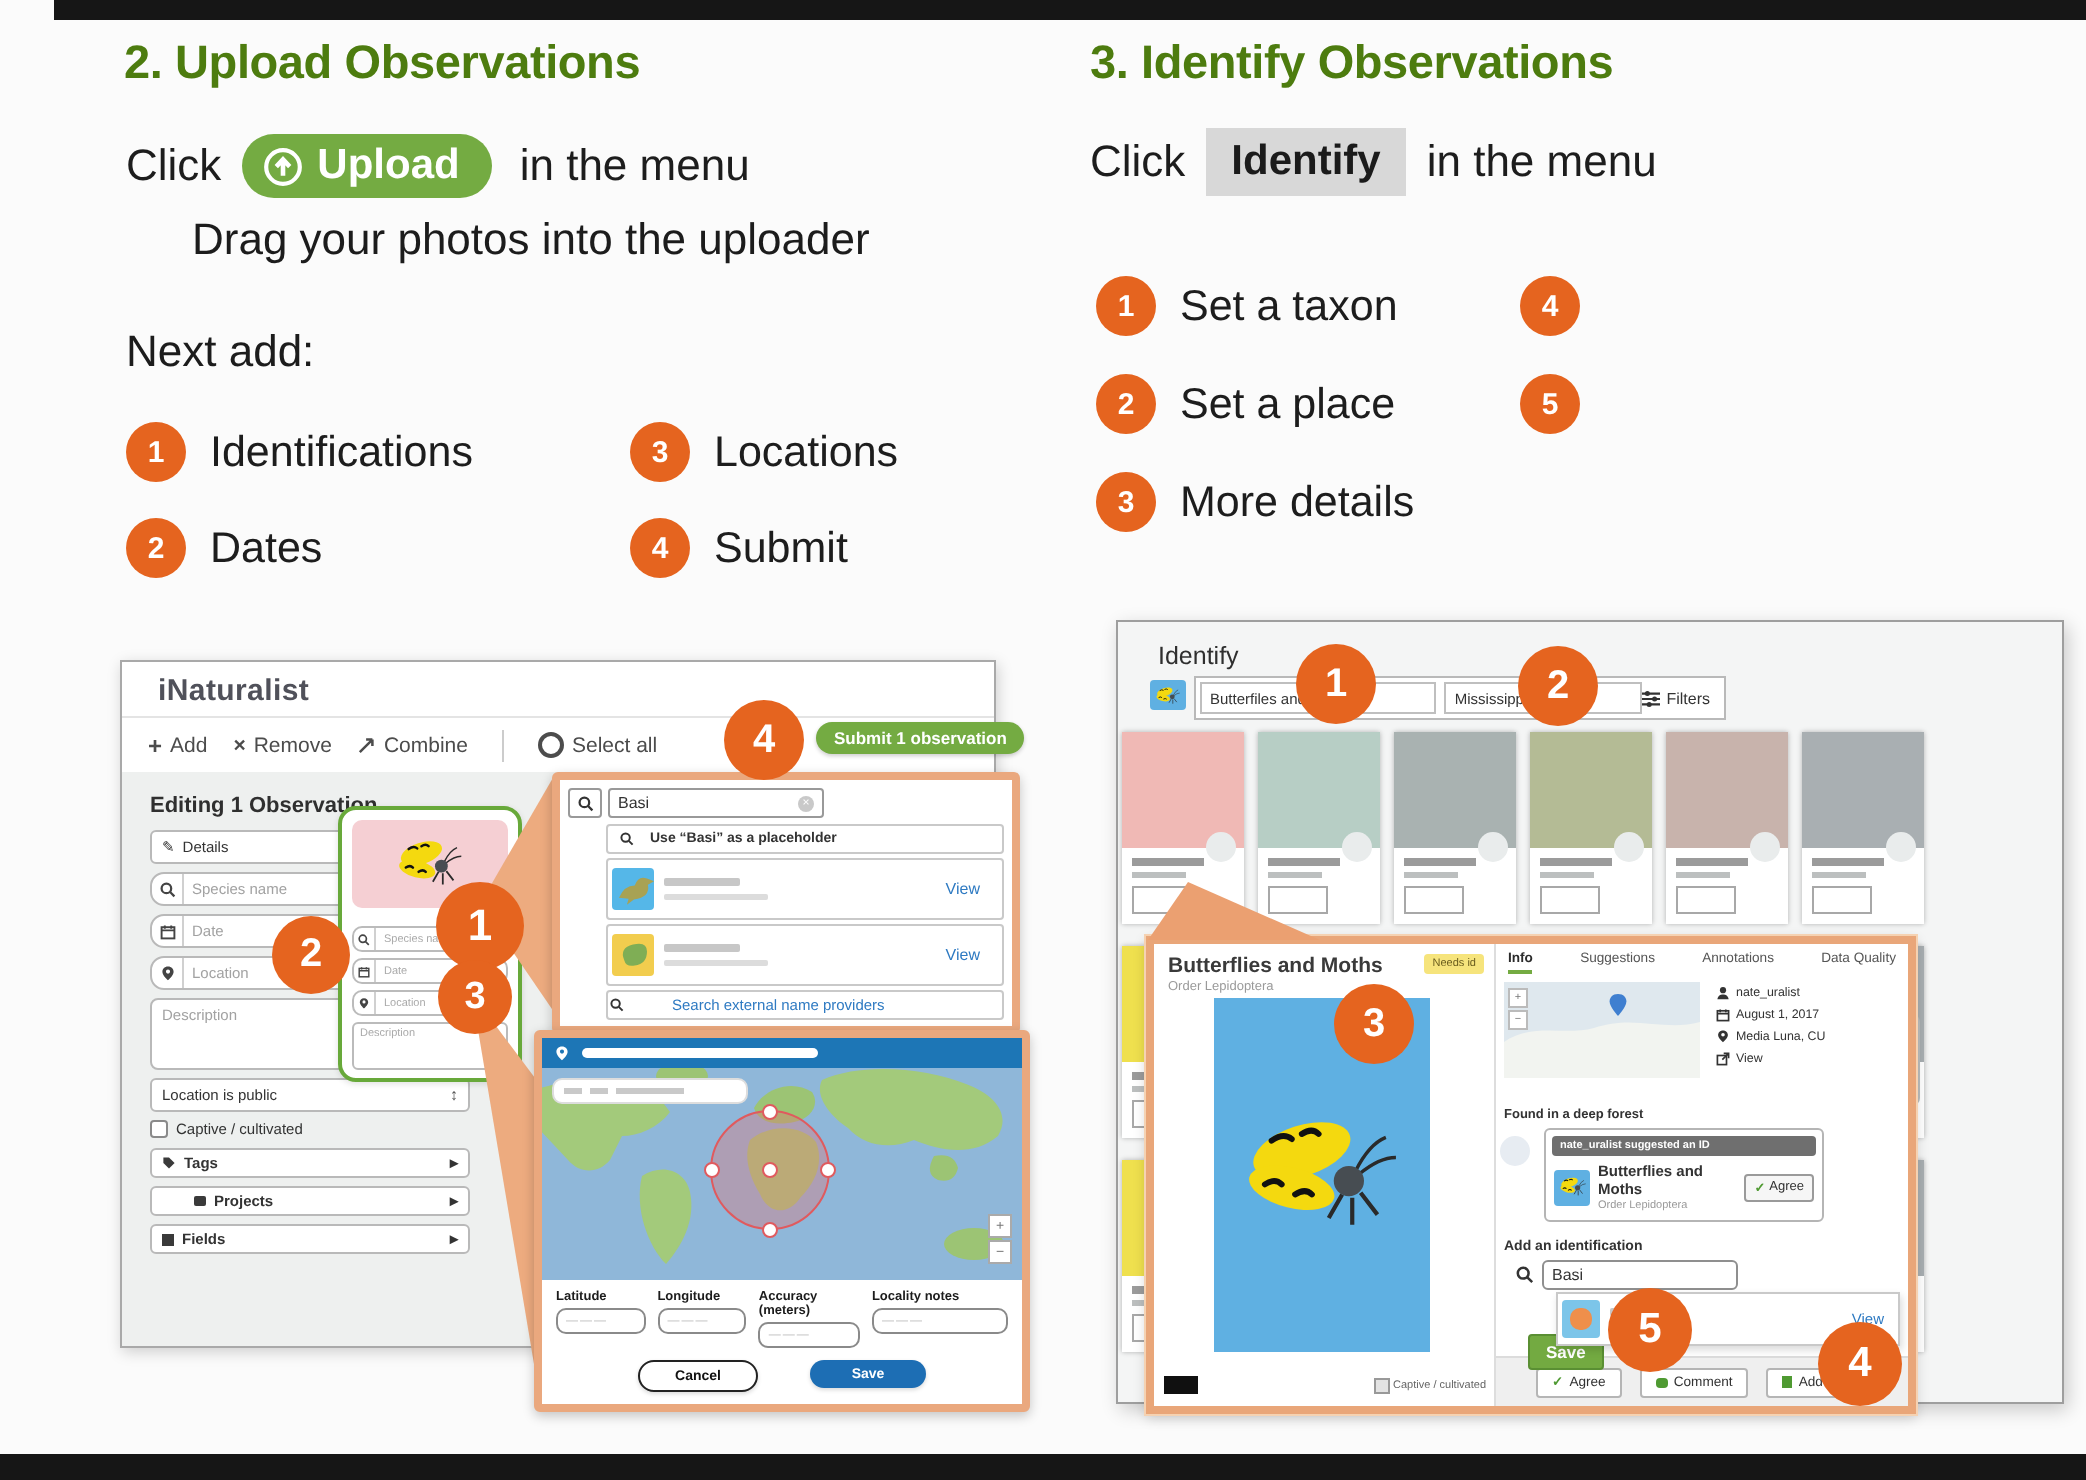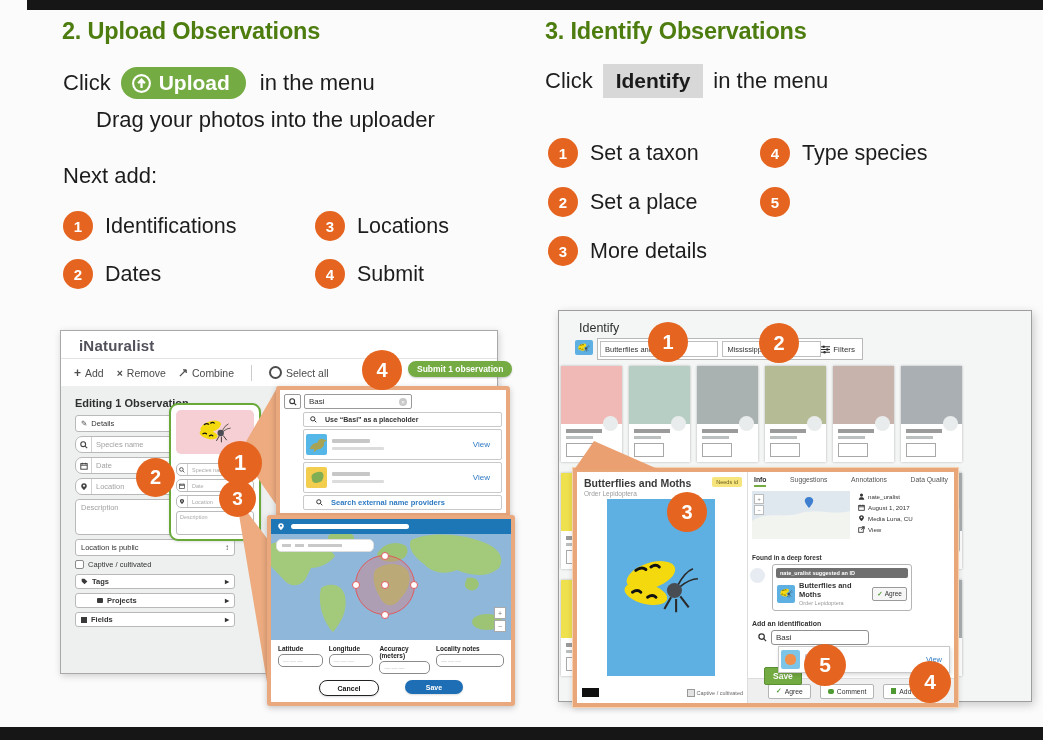--- a/index.html
+++ b/index.html
@@ -177,21 +177,20 @@
   <span class="identify-chip">Identify</span>
   <span>in the menu</span>
 </div>
 
 <div class="abs step" style="left:548px;top:138px;">
   <span class="badge badge-sm">1</span>
   <span>Set a taxon</span>
 </div>
 <div class="abs step" style="left:760px;top:138px;">
   <span class="badge badge-sm">4</span>
-  <span>Type species</span>
 </div>
 <div class="abs step" style="left:548px;top:187px;">
   <span class="badge badge-sm">2</span>
   <span>Set a place</span>
 </div>
 <div class="abs step top" style="left:760px;top:187px;width:190px;">
   <span class="badge badge-sm">5</span>
 </div>
 <div class="abs step" style="left:548px;top:236px;">
   <span class="badge badge-sm">3</span>
@@ -378,21 +377,21 @@
             <svg width="21" height="21" viewBox="0 0 24 24">
               <use href="#leafb"></use>
             </svg>
           </span>
         <span class="bars">
             <span class="b1" style="display:block;width:38px;"></span>
             <span class="b2" style="display:block;width:52px;"></span>
           </span>
         <span class="view-link">View</span>
       </div>
-      <div class="tp-row" style="height:13px;padding:0 12px;gap:8px;font-weight:bold;">
+      <div class="tp-row" style="height:13px;padding:0 1px;gap:24px;">
         <span style="color:#333;display:flex;">
             <svg width="7" height="7" viewBox="0 0 10 10">
               <use href="#srch"></use>
             </svg>
           </span>
         <span style="font-size:7.5px;color:#2e7ac2;">Search external name providers</span>
       </div>
     </div>
   </div>
 </div>

